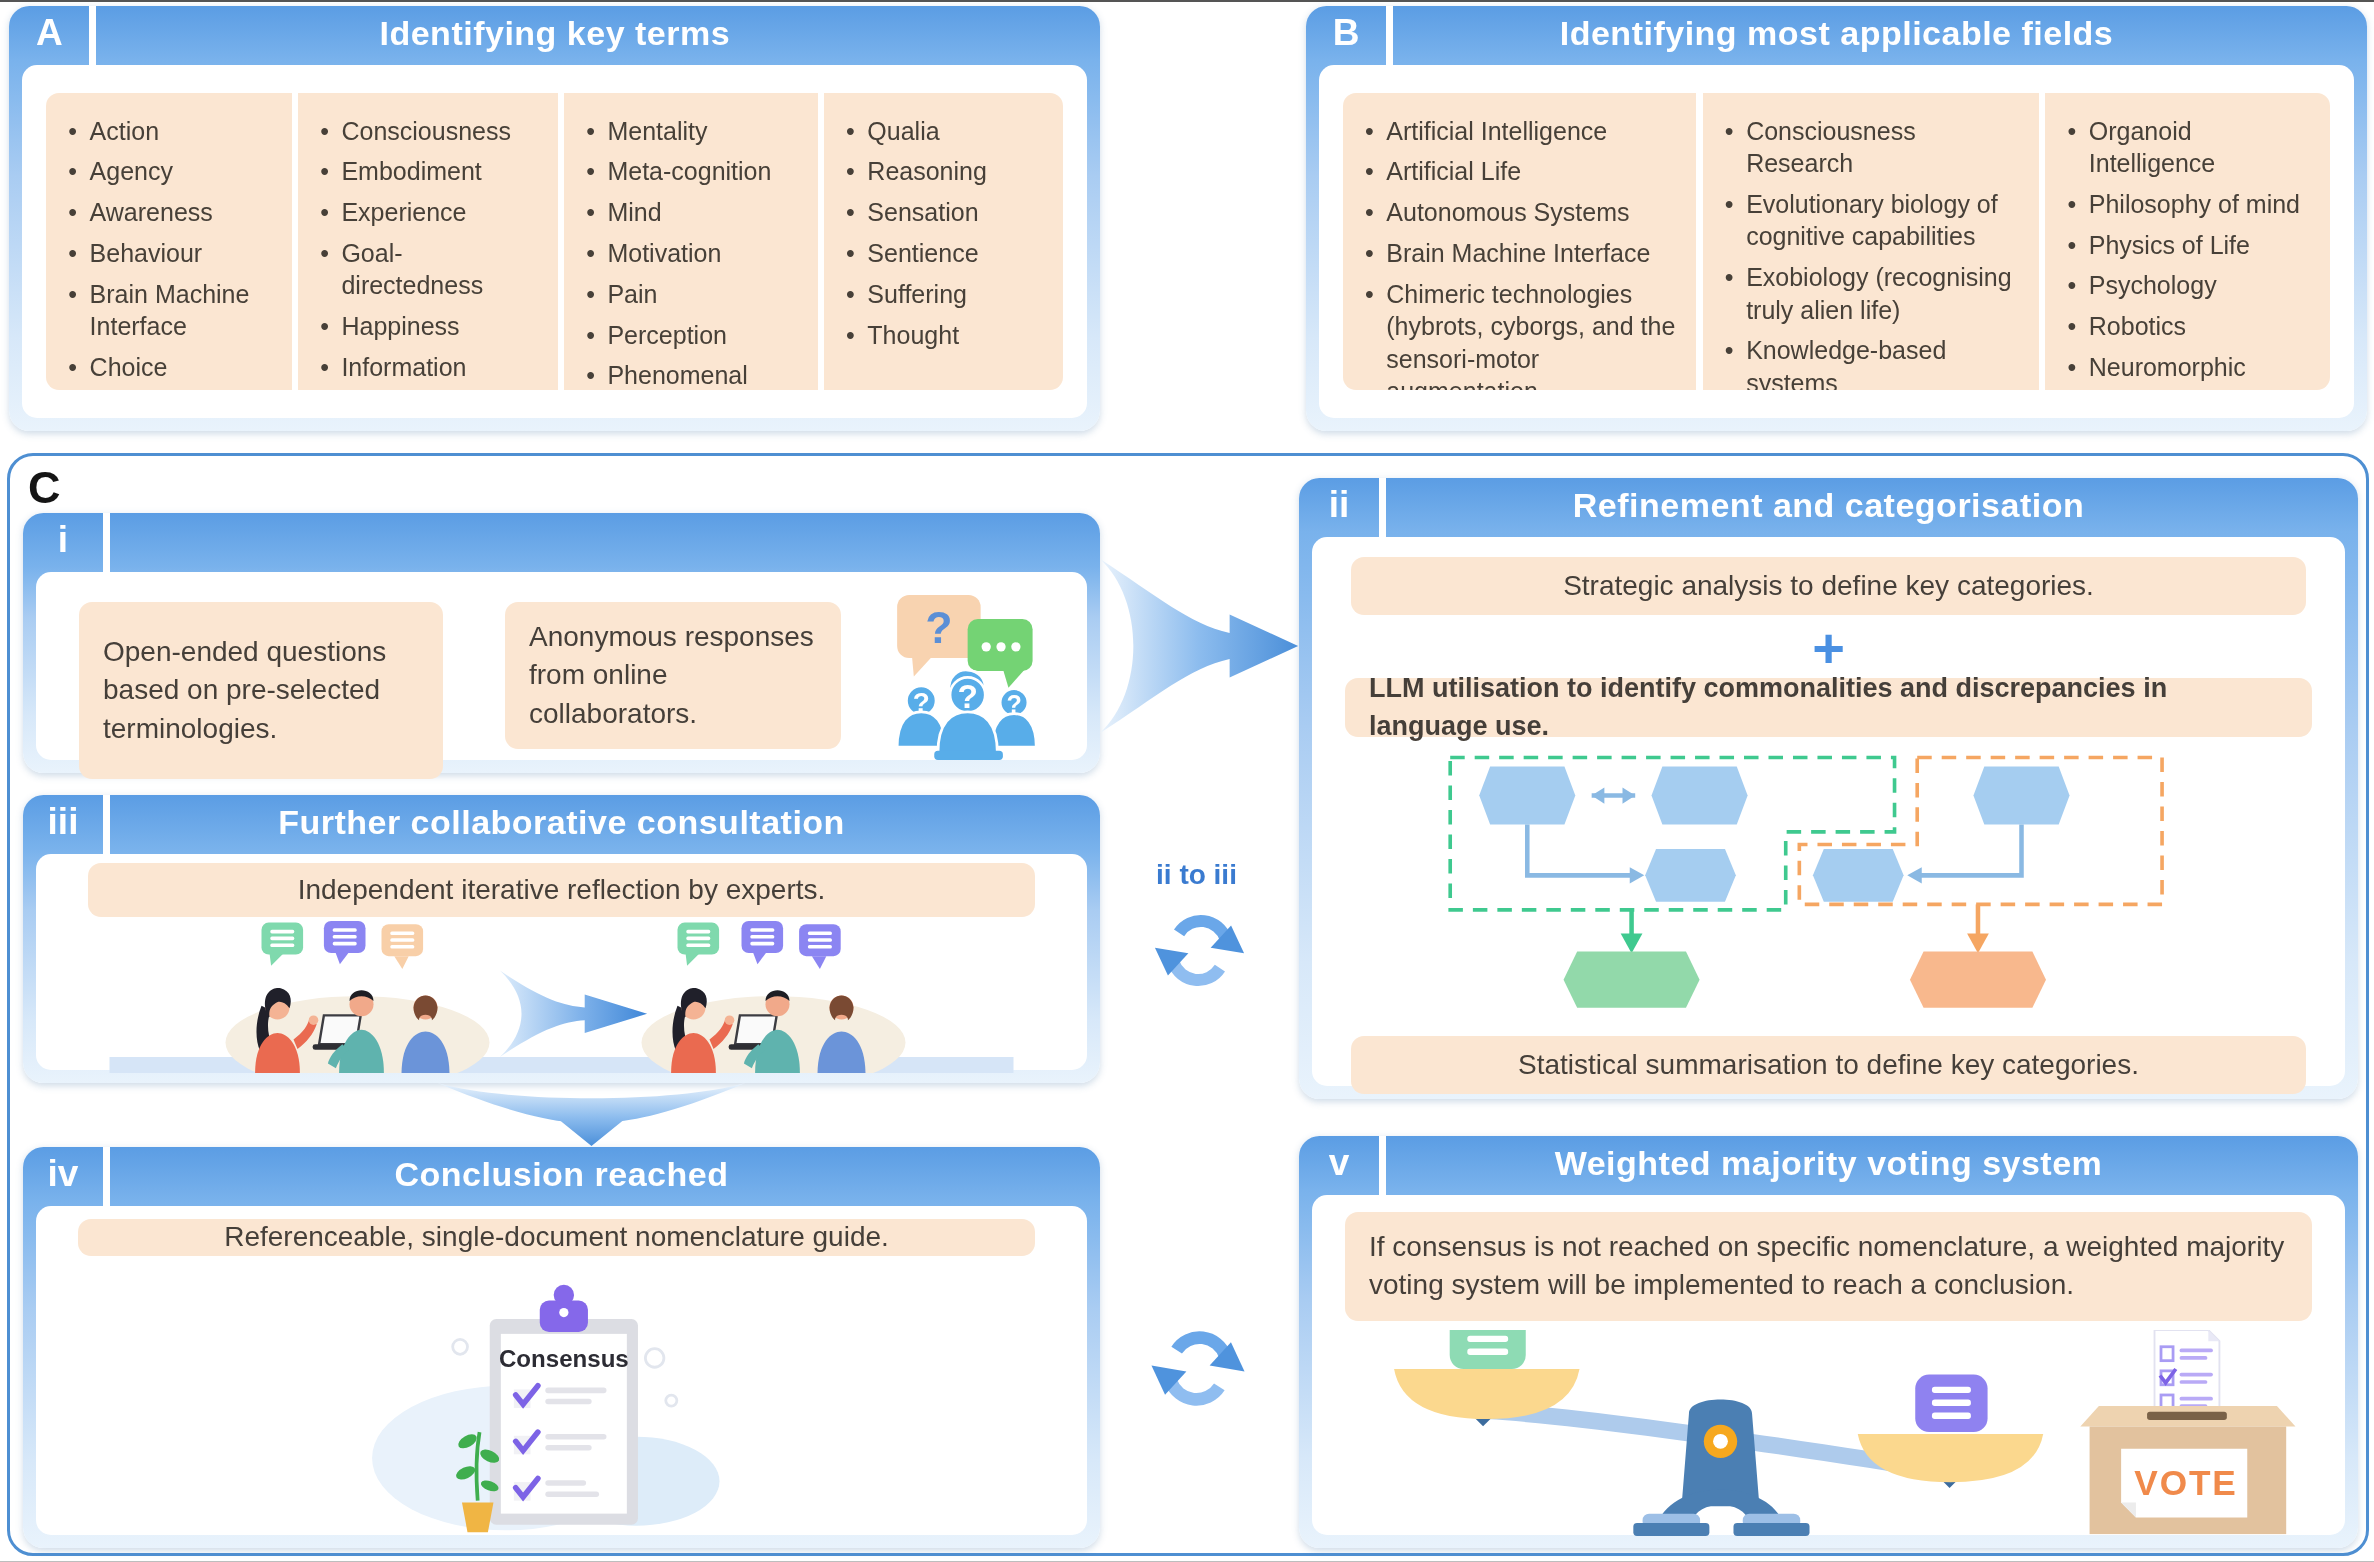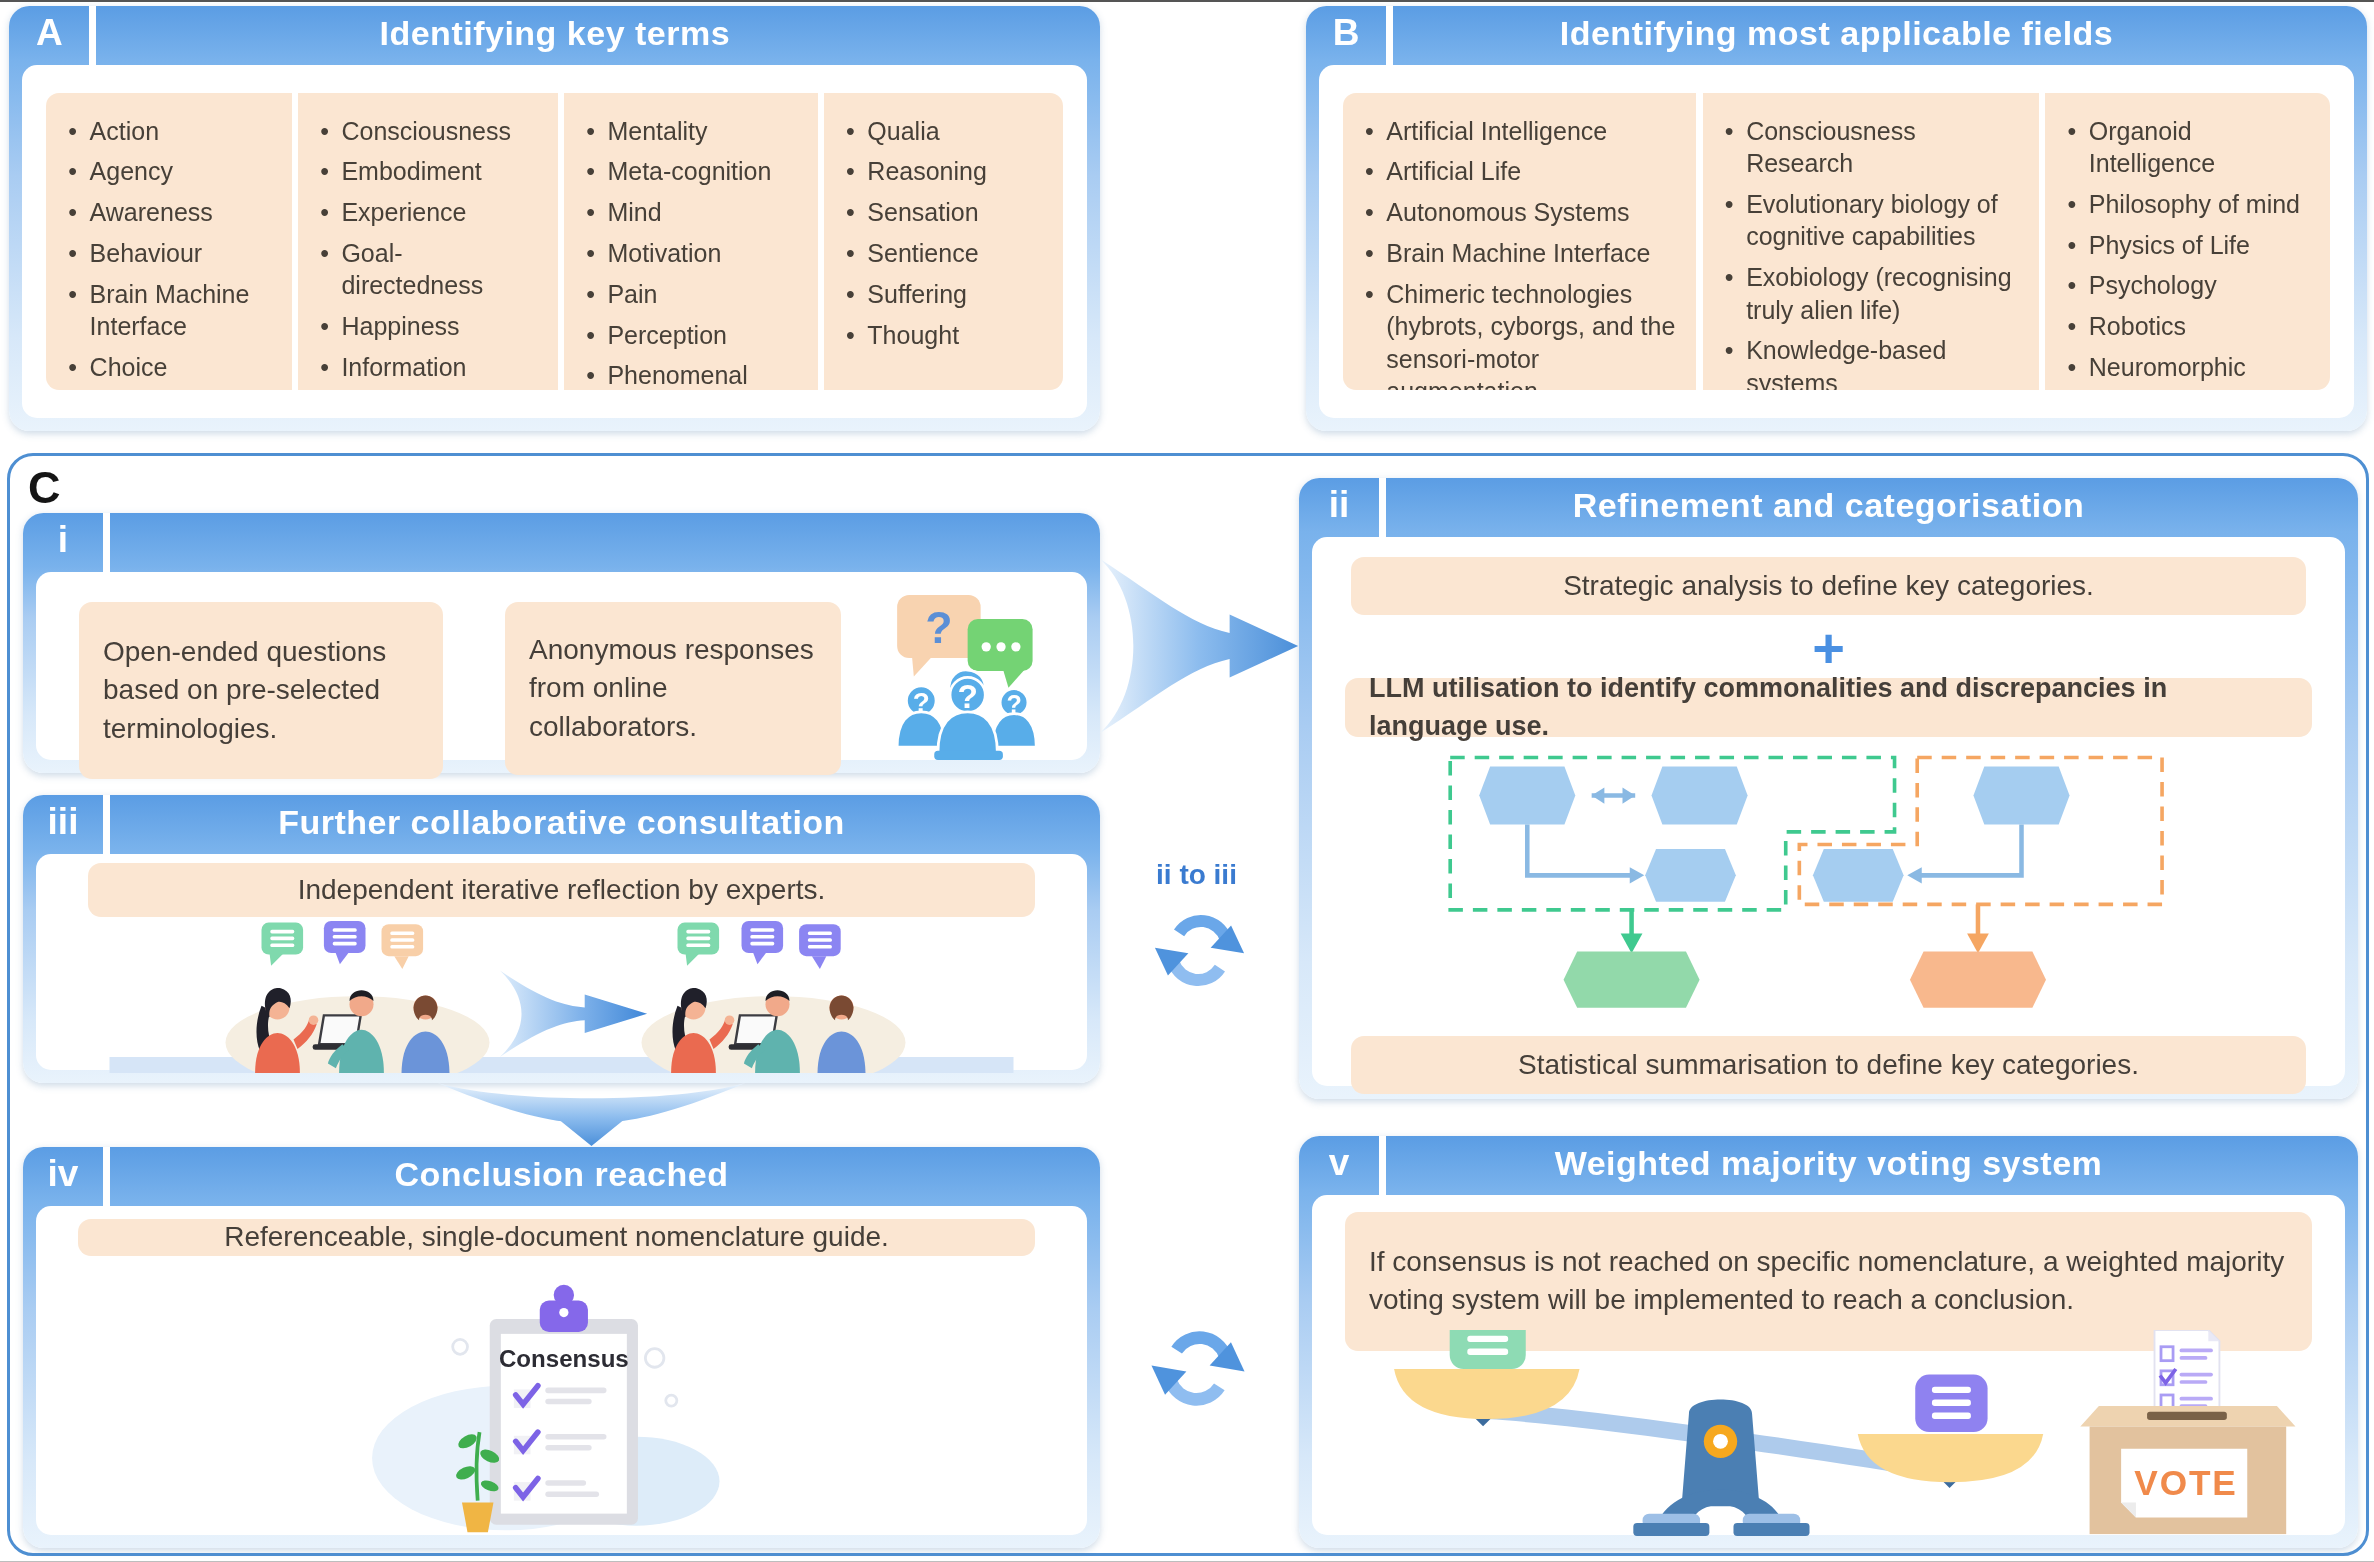--- a/index.html
+++ b/index.html
@@ -241,21 +241,21 @@
   </div>
 
   <div class="c-frame"></div>
   <div class="c-label">C</div>
 
   <div class="panel" style="left:23px;top:513px;width:1077px;height:260px;">
     <div class="chip">i</div>
     <div class="hdr-sep"></div>
     <div class="inner">
       <div class="peachbox" style="left:43px;top:30px;width:364px;height:177px;">Open-ended questions based on pre-selected terminologies.</div>
-      <div class="peachbox" style="left:469px;top:30px;width:336px;height:173px;">Anonymous responses from online collaborators.</div>
+      <div class="peachbox" style="left:469px;top:30px;width:336px;height:147px;">Anonymous responses from online collaborators.</div>
       <svg style="position:absolute;left:850px;top:18.6px;" width="167" height="172" viewBox="0 0 180 185">
         <rect x="12" y="4" width="90" height="68" rx="13" fill="#f8d3b0"></rect>
         <polygon points="28,70 50,70 30,92" fill="#f8d3b0"></polygon>
         <text x="57" y="56" text-anchor="middle" font-size="48" font-weight="bold" fill="#5b8fd6">?</text>
         <rect x="88" y="30" width="70" height="56" rx="11" fill="#74d374"></rect>
         <polygon points="126,84 150,84 132,104" fill="#74d374"></polygon>
         <circle cx="108" cy="60" r="5" fill="#fff"></circle>
           <circle cx="124" cy="60" r="5" fill="#fff"></circle>
           <circle cx="140" cy="60" r="5" fill="#fff"></circle>
         <g>
@@ -454,21 +454,21 @@
       </svg>
       <div class="peachbox" style="left:39px;right:39px;top:482px;height:58px;margin-top:17px;">Statistical summarisation to define key categories.</div>
     </div>
   </div>
 
   <div class="panel" style="left:1299px;top:1136px;width:1059px;height:412px;">
     <div class="hdr-title">Weighted majority voting system</div>
     <div class="chip">v</div>
     <div class="hdr-sep"></div>
     <div class="inner">
-      <div class="peachbox" style="left:33px;right:33px;top:16.7px;height:139px;">If consensus is not reached on specific nomenclature, a weighted majority voting system will be implemented to reach a conclusion.</div>
+      <div class="peachbox" style="left:33px;right:33px;top:16.7px;height:109px;">If consensus is not reached on specific nomenclature, a weighted majority voting system will be implemented to reach a conclusion.</div>
       <svg style="position:absolute;left:18.6px;top:135px;" width="996" height="206" viewBox="0 0 1074 222">
         <g>
           <path d="M168,78 C300,86 520,122 668,144 L668,162 C520,140 300,104 168,96 Z" fill="#aecbec"></path>
           <rect x="150" y="70" width="28" height="28" transform="rotate(45 164 84)" fill="#3c6c9e"></rect>
           <rect x="654" y="139" width="26" height="26" transform="rotate(45 667 152)" fill="#3c6c9e"></rect>
           <path d="M386,90 C386,70 454,70 454,90 L462,190 L378,190 Z" fill="#4b7fb3"></path>
           <path d="M352,208 C372,160 468,160 488,208 L452,208 C444,182 396,182 388,208 Z" fill="#4b7fb3"></path>
           <rect x="336" y="198" width="62" height="16" rx="7" fill="#9dbfe6"></rect>
           <rect x="326" y="208" width="82" height="14" rx="4" fill="#4b7fb3"></rect>
           <rect x="444" y="198" width="62" height="16" rx="7" fill="#9dbfe6"></rect>

